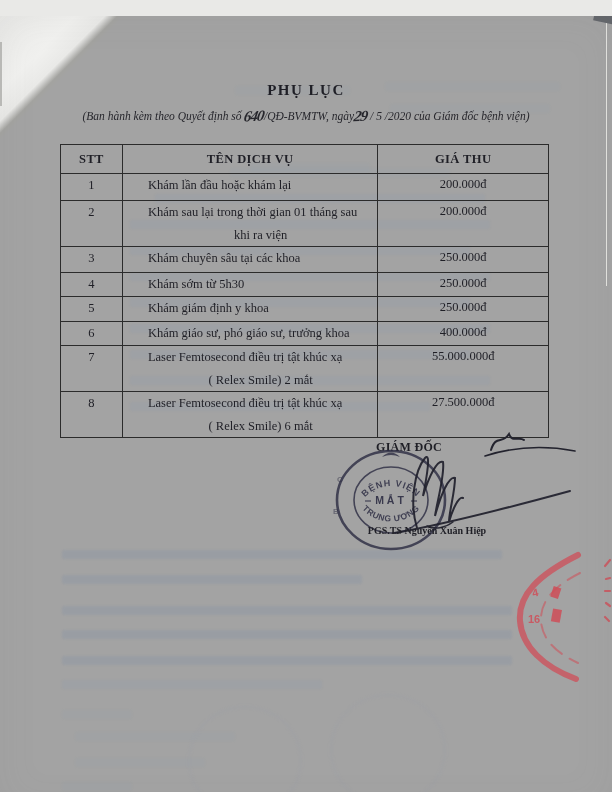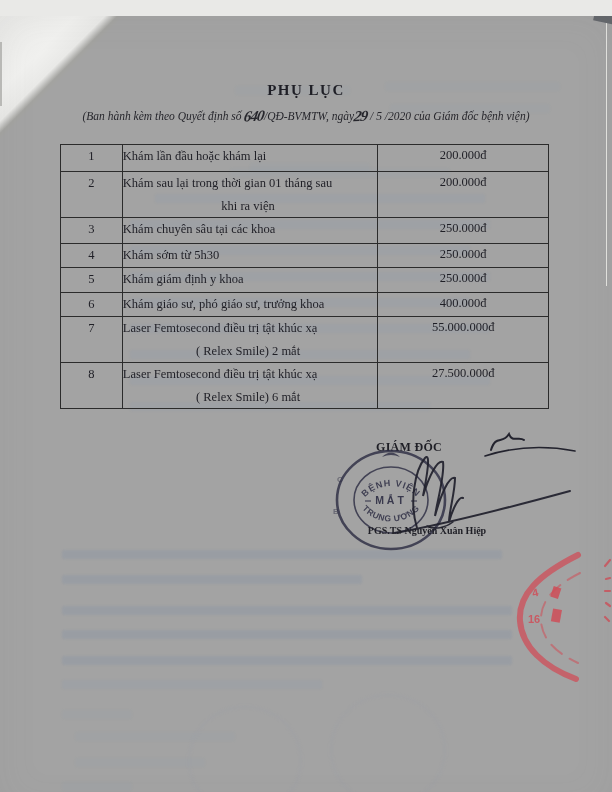--- a/index.html
+++ b/index.html
@@ -28,21 +28,21 @@
   .subtitle{position:absolute;top:91px;left:0;width:100%;text-align:center;
          font-style:italic;font-size:11.5px;white-space:nowrap;color:#26262c;}
   .hand{display:inline-block;font-size:15px;font-weight:bold;font-style:italic;
          transform:skewX(-12deg) rotate(-3deg);position:relative;top:1px;letter-spacing:-1px;}
 
   table.fee{position:absolute;top:128px;left:60px;width:489px;border-collapse:collapse;
          font-size:12.5px;background:transparent;}
   .fee th,.fee td{border:1.6px solid #2b2b2b;vertical-align:top;}
   .fee th{font-weight:bold;text-align:center;padding:7px 2px 6px;letter-spacing:.4px;font-size:12.5px;}
   td.stt{text-align:center;padding-top:4px;}
-  td.svc{padding:4px 4px 3px 0;}
+  td.svc{padding:4px 4px 3px 25px;}
   td.svc .l2{margin-top:8px;text-align:center;}
   td.price{text-align:center;padding-top:3px;}
 
   .role{position:absolute;left:376px;top:424px;font-weight:bold;font-size:12px;letter-spacing:.3px;}
   .signer{position:absolute;left:317px;top:509px;width:220px;text-align:center;
           font-weight:bold;font-size:10px;}
 
   .abs{position:absolute;}
   svg text{font-family:"Liberation Sans", sans-serif;}
 </style>
@@ -86,20 +86,25 @@
   <div class="title">PHỤ LỤC</div>
   <div class="subtitle"><span>(Ban hành kèm theo Quyết định số </span><span class="hand">640</span><span>/QĐ-BVMTW, ngày</span><span class="hand">29</span><span> / 5 /2020 </span><span>của Giám đốc bệnh viện)</span></div>
 
   <table class="fee">
     <colgroup>
         <col style="width:62px">
         <col style="width:256px">
         <col style="width:171px">
       </colgroup>
     <tbody>
+        <tr>
+      <th>STT</th>
+      <th>TÊN DỊCH VỤ</th>
+      <th>GIÁ THU</th>
+    </tr>
     <tr style="height:27px">
       <td class="stt">1</td>
       <td class="svc">
             <div>Khám lần đầu hoặc khám lại</div>
           </td>
       <td class="price">200.000đ</td>
     </tr>
     <tr style="height:46px">
       <td class="stt">2</td>
       <td class="svc">

